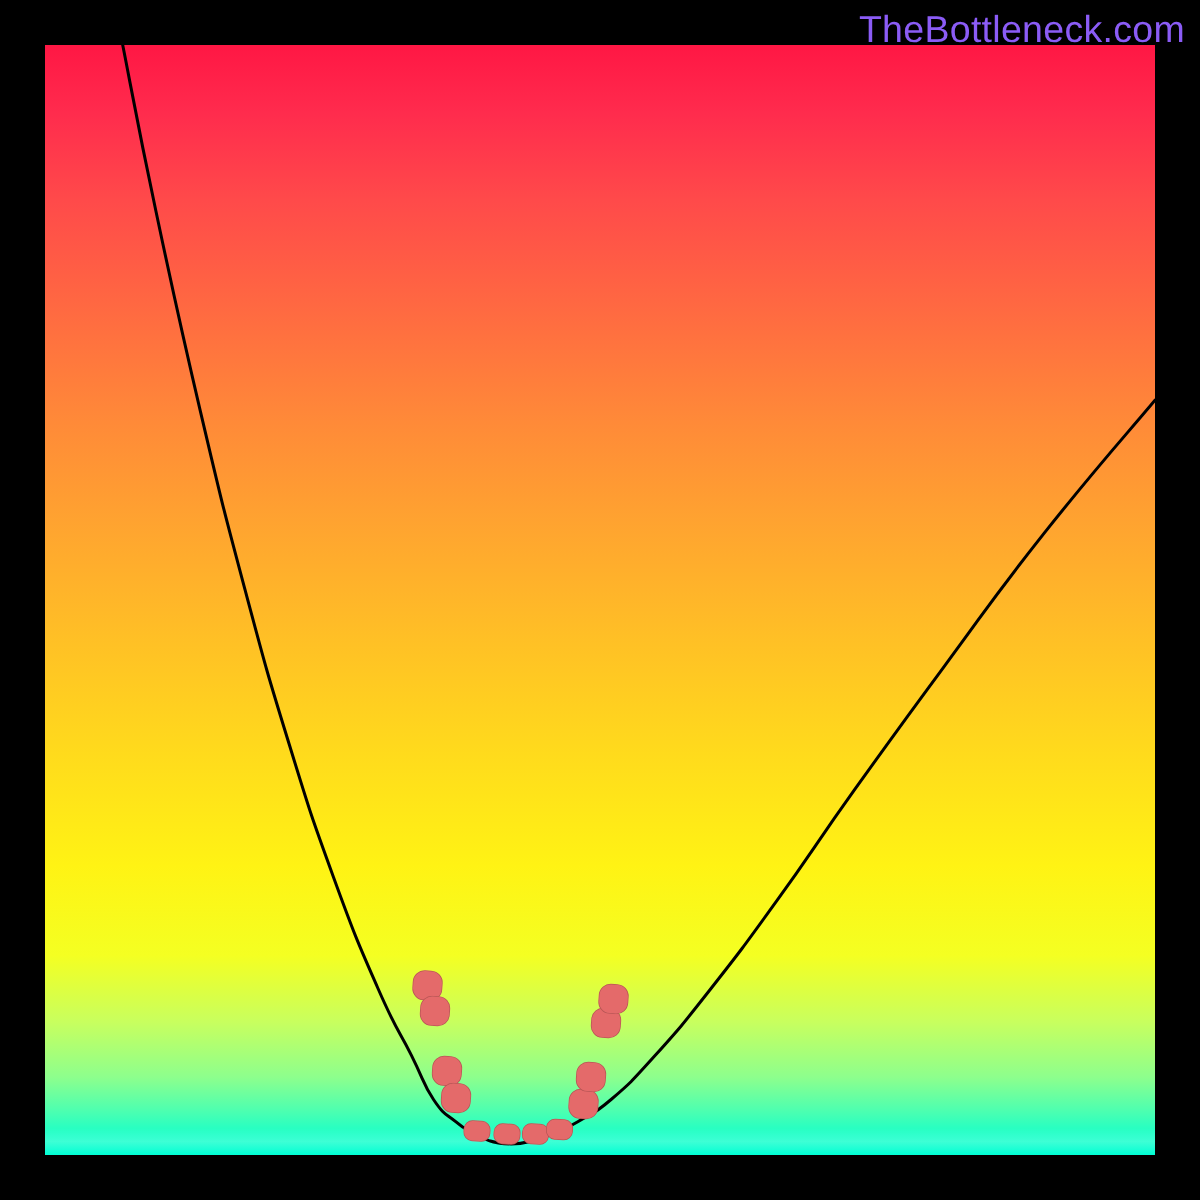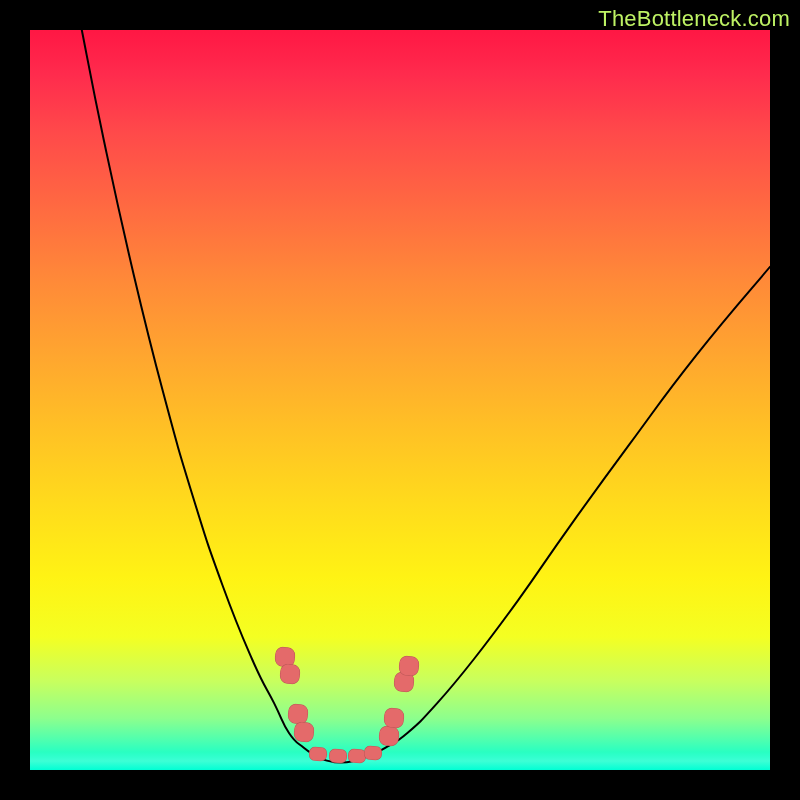--- a/index.html
+++ b/index.html
@@ -43,22 +43,22 @@
     right: 0;
     bottom: 0;
     height: 18px;
     background: linear-gradient(to bottom, rgba(255,255,255,0) 0%, rgba(255,255,255,0.18) 50%, rgba(255,255,255,0) 100%);
     pointer-events: none;
   }
   .attrib {
     position: absolute;
     right: 10px;
     top: 6px;
-    color: #bef264;
-    font-size: 22px;
+    color: #8b5cf6;
+    font-size: 25px;
     letter-spacing: 0.2px;
     user-select: none;
   }
   svg.curves {
     position: absolute;
     left: 0;
     top: 0;
     width: 740px;
     height: 740px;
   }

